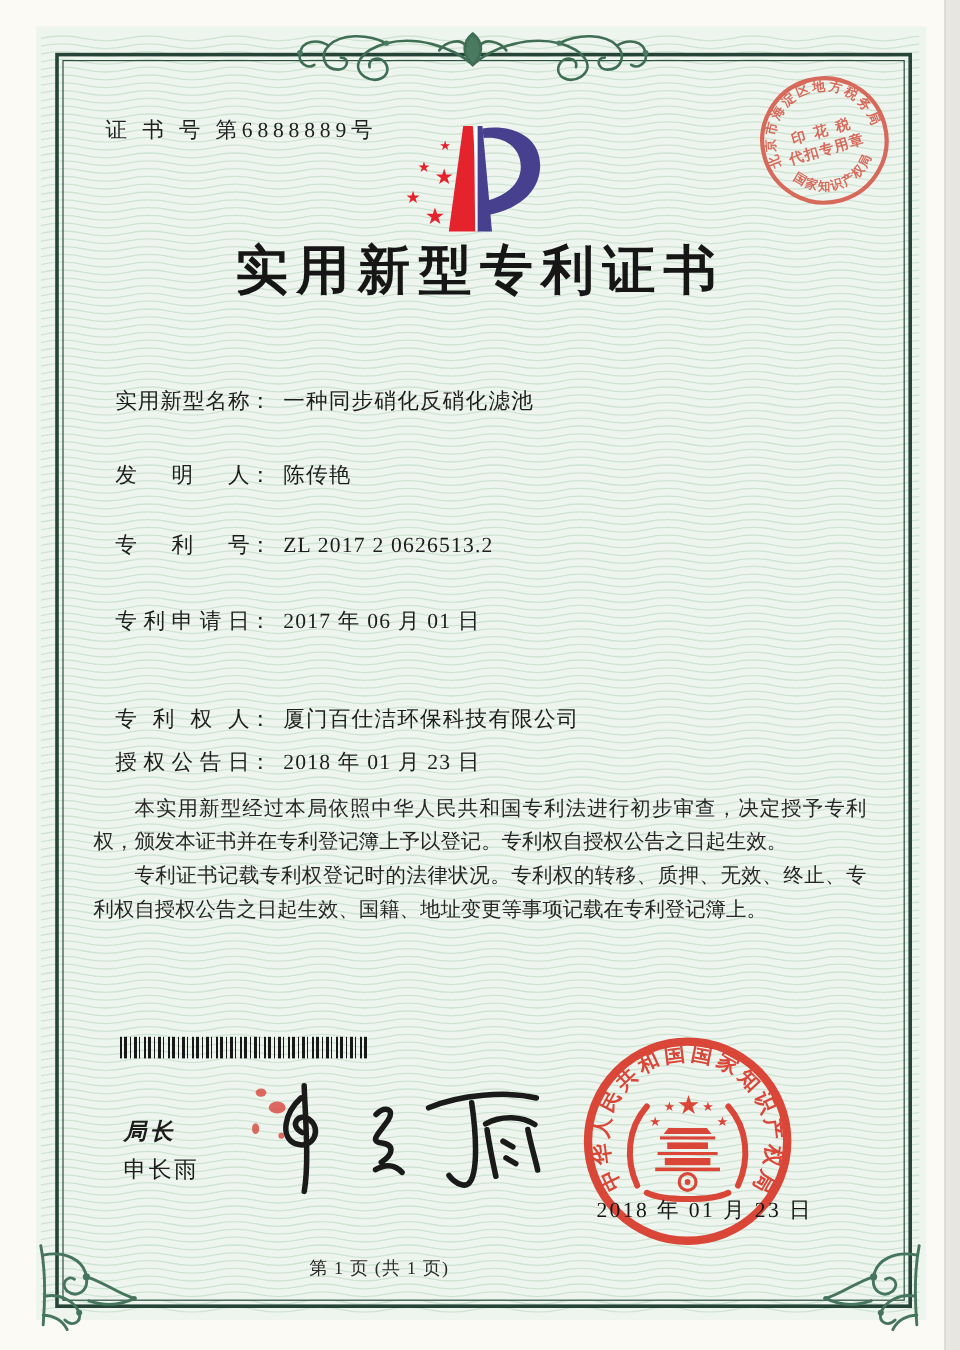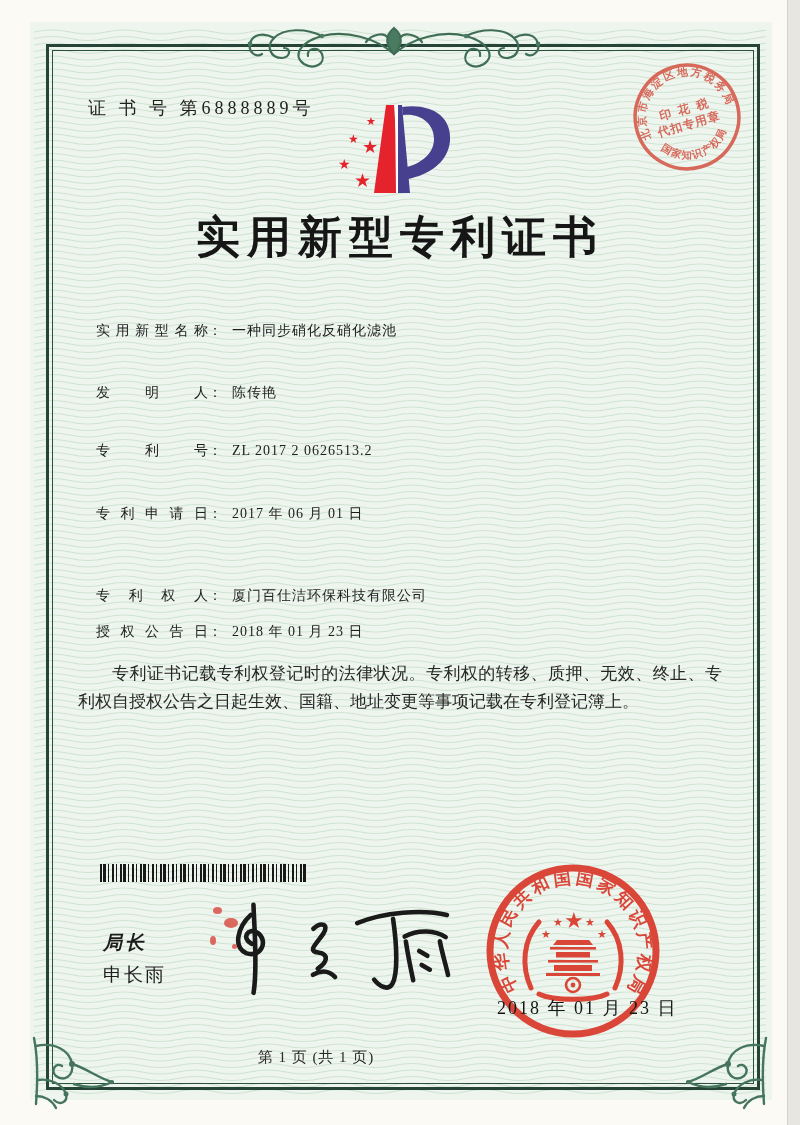--- a/index.html
+++ b/index.html
@@ -17,23 +17,23 @@
   .frame{position:absolute;left:46px;top:44px;width:708px;height:1040px;
     border:3px solid #264438;}
   .frame::before{content:"";position:absolute;left:3px;top:3px;right:3px;bottom:3px;
     border:1px solid #2c4f40;}
   .ornament-top{position:absolute;left:226px;top:20px;width:336px;height:58px;}
   .flourish{position:absolute;width:86px;height:80px;}
   .flourish.bl{left:28px;top:1032px;}
   .flourish.br{right:28px;top:1032px;transform:scaleX(-1);}
   .cert-no{position:absolute;left:88px;top:96px;font-size:18px;color:#1f1f1f;letter-spacing:4px;}
   .logo{position:absolute;left:336px;top:101px;width:124px;height:100px;}
-  .title{position:absolute;left:0;top:208px;width:800px;text-align:center;
+  .title{position:absolute;left:0;top:196px;width:800px;text-align:center;
     font-size:44px;font-weight:700;color:#161616;letter-spacing:7px;}
-  .field{position:absolute;left:96px;width:630px;font-size:14px;color:#1d1d1d;white-space:nowrap;}
+  .field{position:absolute;left:96px;width:630px;font-size:18px;color:#1d1d1d;white-space:nowrap;}
   .flabel{display:inline-block;width:112px;text-align:justify;text-align-last:justify;}
   .fvalue{margin-left:10px;letter-spacing:1px;}
   .paras{position:absolute;left:78px;top:660px;width:644px;font-size:17px;line-height:28px;
     color:#262626;text-align:justify;}
   .paras p{margin:0;text-indent:2em;}
   .barcode{position:absolute;left:100px;top:864px;width:208px;height:18px;
     background:repeating-linear-gradient(90deg,
       #181818 0 2px,transparent 2px 3px,
       #181818 3px 6px,transparent 6px 8px,
       #181818 8px 9px,transparent 9px 12px,
@@ -307,20 +307,21 @@
   <span class="flabel">专利申请日</span><span>：</span><span class="fvalue">2017 年 06 月 01 日</span>
 </div>
 <div class="field" style="top:587px">
   <span class="flabel">专利权人</span><span>：</span><span class="fvalue">厦门百仕洁环保科技有限公司</span>
 </div>
 <div class="field" style="top:623px">
   <span class="flabel">授权公告日</span><span>：</span><span class="fvalue">2018 年 01 月 23 日</span>
 </div>
 
 <div class="paras">
+  <p>本实用新型经过本局依照中华人民共和国专利法进行初步审查，决定授予专利权，颁发本证书并在专利登记簿上予以登记。专利权自授权公告之日起生效。</p>
   <p>专利证书记载专利权登记时的法律状况。专利权的转移、质押、无效、终止、专利权自授权公告之日起生效、国籍、地址变更等事项记载在专利登记簿上。</p>
 </div>
 
 <div class="barcode"></div>
 
 <div class="signer-title">局长</div>
 <div class="signer-name">申长雨</div>
 
 <svg class="signature" viewBox="0 0 252 98">
   <g stroke="#1a1a1a" fill="none" stroke-width="4.6" stroke-linecap="round" stroke-linejoin="round">

